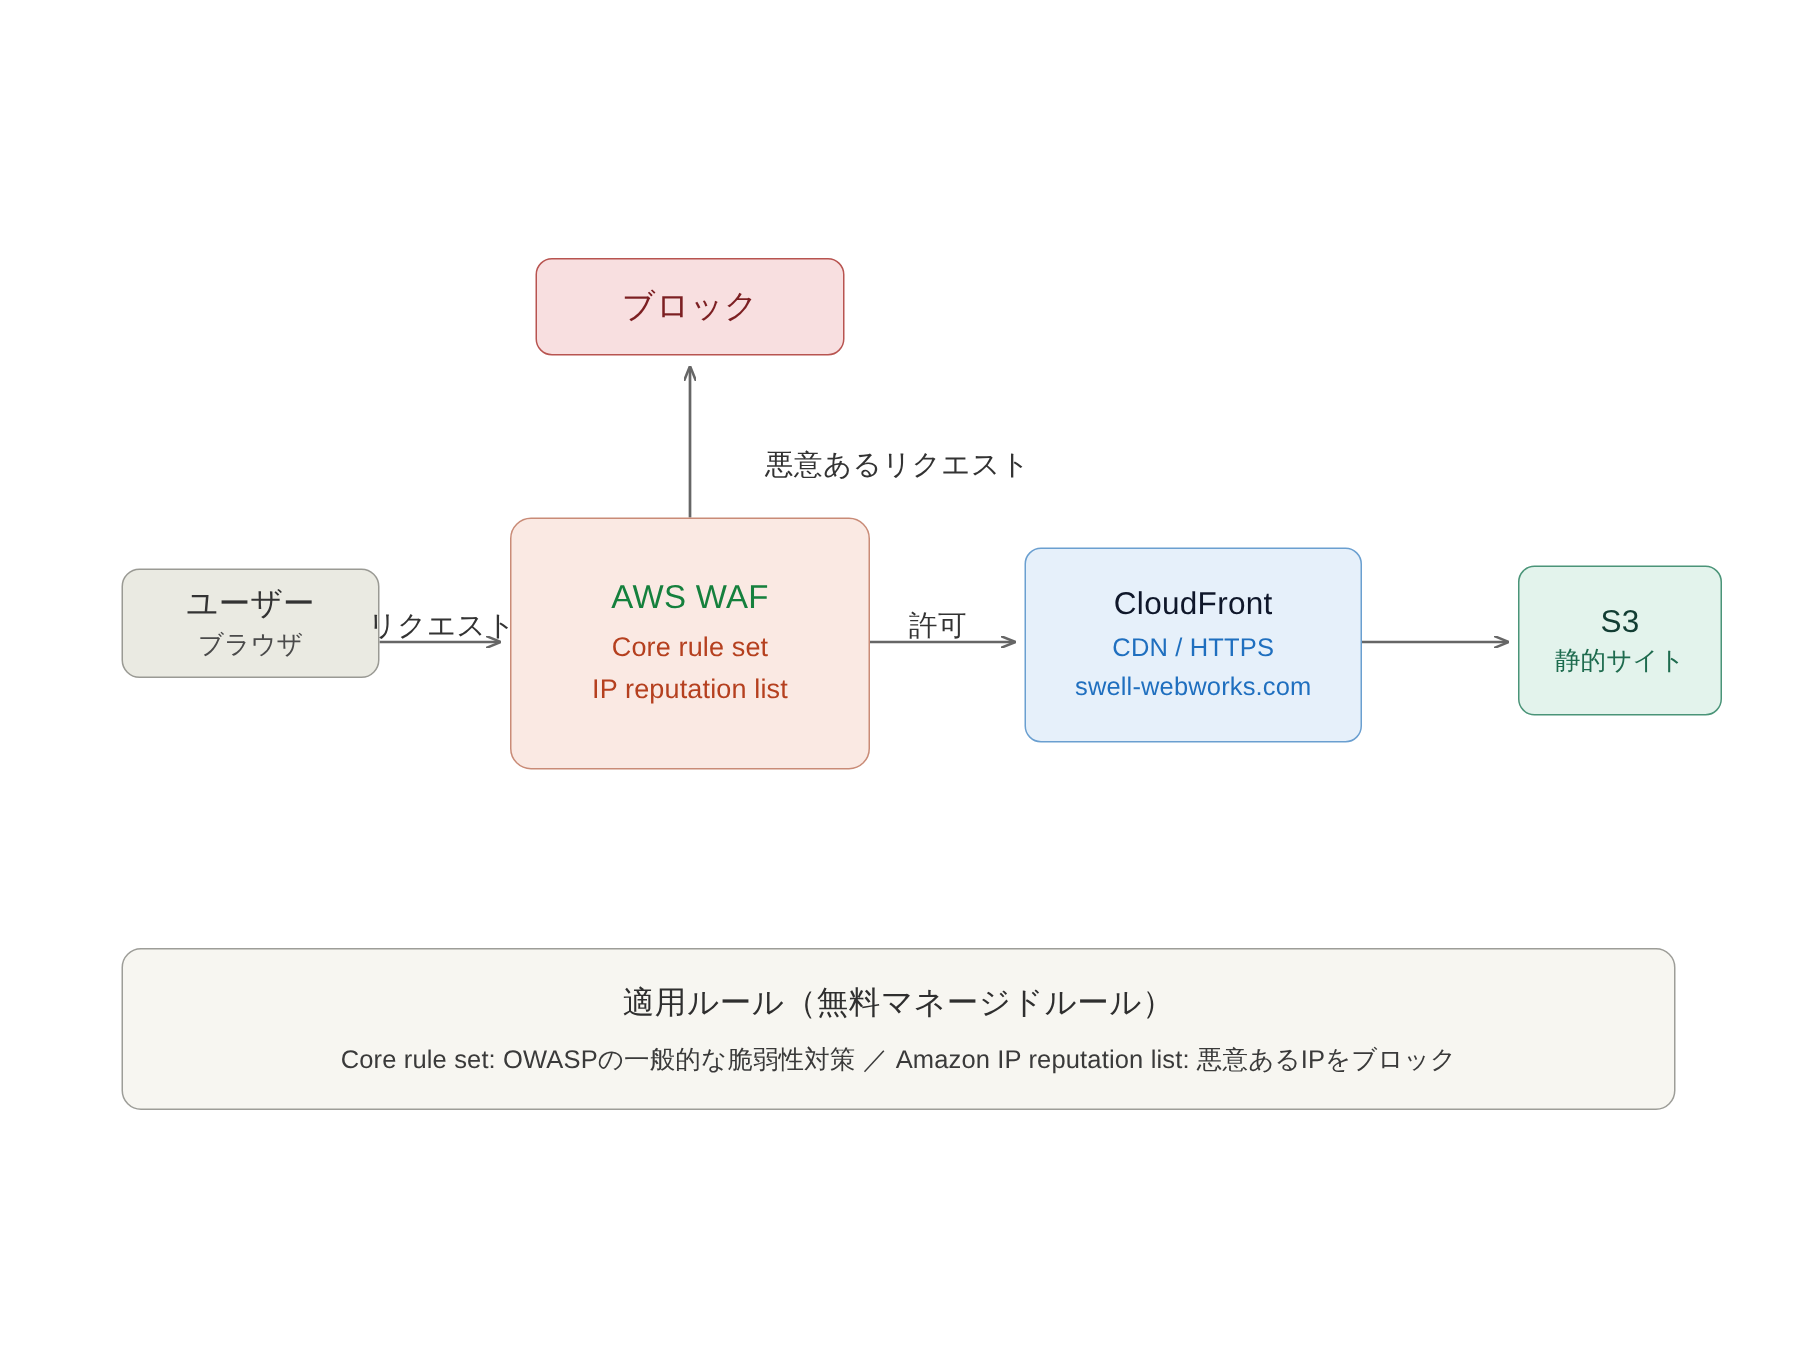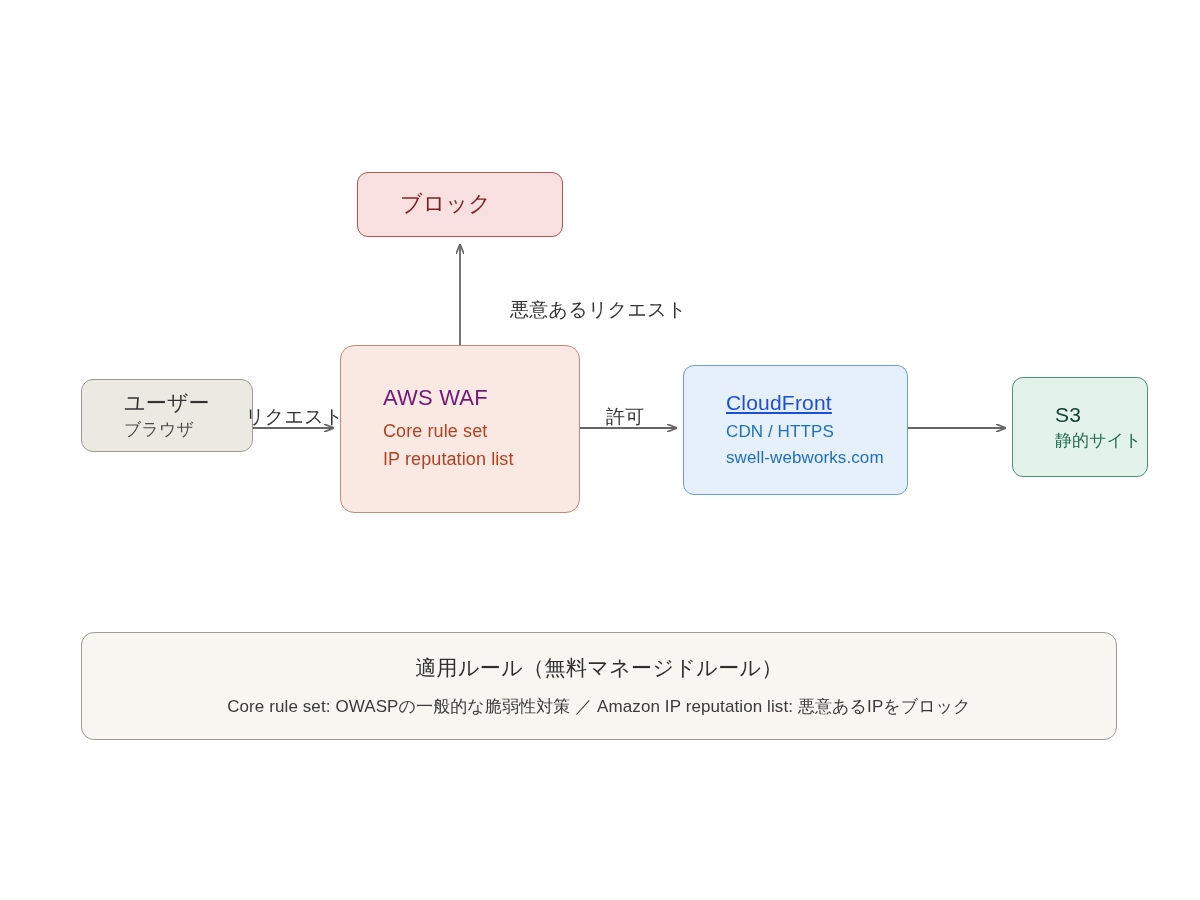--- a/index.html
+++ b/index.html
@@ -22,28 +22,27 @@
     top: 0;
     width: 1200px;
     height: 900px;
   }
 
   .node {
     position: absolute;
     box-sizing: border-box;
     display: flex;
     flex-direction: column;
-    align-items: flex-start;
+    align-items: center;
     justify-content: center;
     border-style: solid;
     border-width: 1.6px;
     border-radius: 12px;
     text-align: center;
     line-height: 1.28;
-    padding-left: 42px;
   }
   .node .title {
     font-size: 21px;
     letter-spacing: 0.2px;
   }
   .node .sub {
     font-size: 17px;
     letter-spacing: 0.1px;
   }
 
@@ -63,21 +62,21 @@
   #node-waf {
     left: 340px;
     top: 345px;
     width: 240px;
     height: 168px;
     background: #fae9e3;
     border-color: #c98b77;
     border-width: 1.8px;
     border-radius: 14px;
   }
-  #node-waf .title { color: #701a75; font-size: 22px; margin-bottom: 6px; }
+  #node-waf .title { color: #15803d; font-size: 22px; margin-bottom: 6px; }
   #node-waf .sub   { color: #b5401f; font-size: 18px; line-height: 1.55; }
 
   
   #node-block {
     left: 357px;
     top: 172px;
     width: 206px;
     height: 65px;
     background: #f8dfe0;
     border-color: #b85450;
@@ -88,21 +87,21 @@
   
   #node-cloudfront {
     left: 683px;
     top: 365px;
     width: 225px;
     height: 130px;
     background: #e6f0fa;
     border-color: #6a9fd0;
     border-radius: 11px;
   }
-  #node-cloudfront .title { color: #1d4ed8; font-size: 21px; margin-bottom: 3px; text-decoration: underline; }
+  #node-cloudfront .title { color: #0f172a; font-size: 21px; margin-bottom: 3px; }
   #node-cloudfront .sub   { color: #1f6fbf; font-size: 17px; line-height: 1.5; }
 
   
   #node-s3 {
     left: 1012px;
     top: 377px;
     width: 136px;
     height: 100px;
     background: #e3f3ec;
     border-color: #4a9478;

